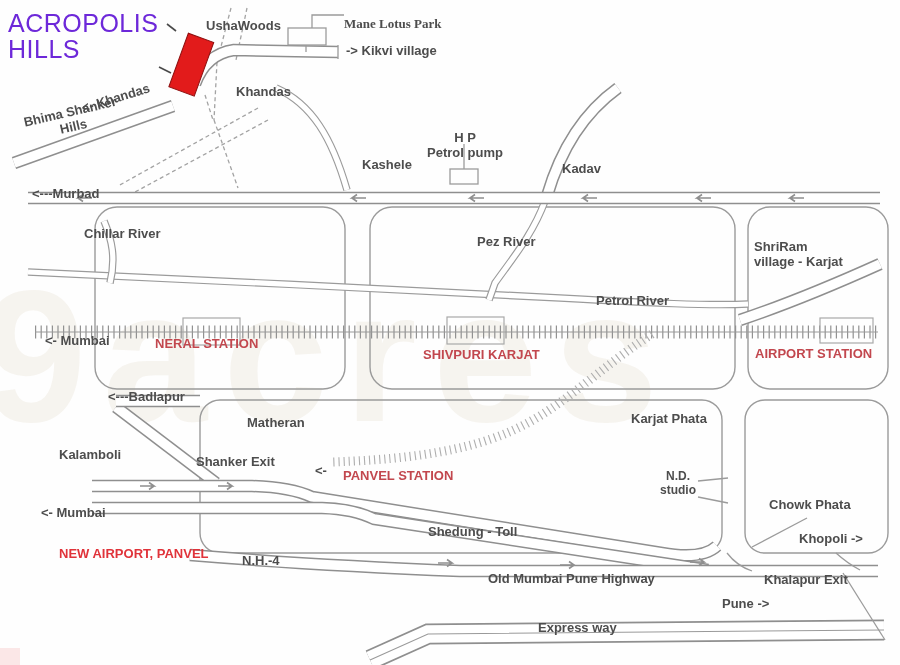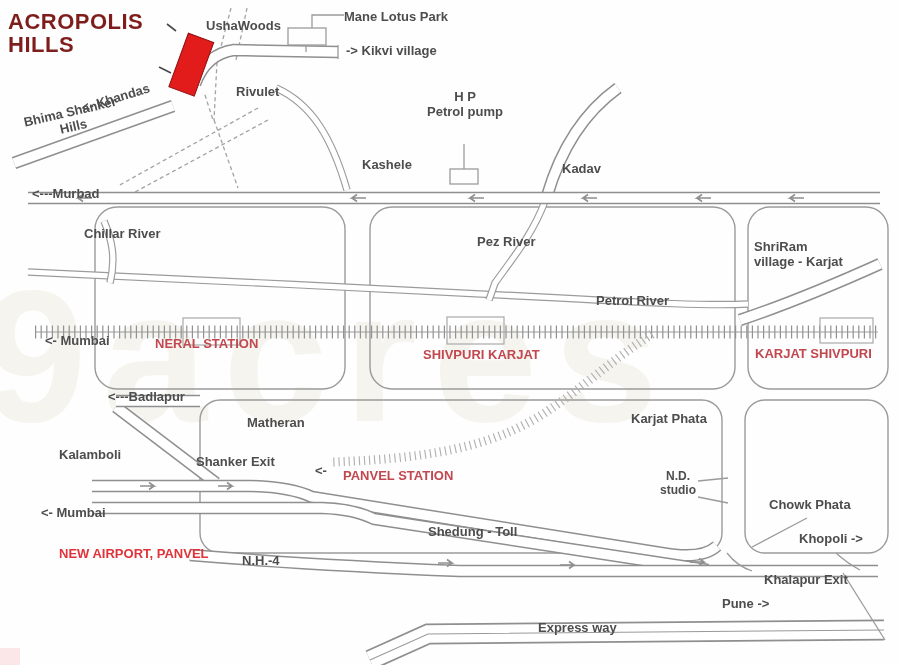--- a/index.html
+++ b/index.html
@@ -7,24 +7,24 @@
          font-family:"Liberation Sans",sans-serif;}
   #watermark{position:absolute;left:-18px;top:248px;font:700 188px "Liberation Sans",sans-serif;
              letter-spacing:16px;color:#f0ece3;opacity:.55;z-index:0;user-select:none;}
   #wm-corner{position:absolute;left:0;top:648px;width:20px;height:17px;background:#fbe7e7;z-index:0;}
   svg{position:absolute;left:0;top:0;z-index:1;}
   .lbl{position:absolute;font:600 13px "Liberation Sans",sans-serif;color:#4d4d4d;
        white-space:nowrap;z-index:3;line-height:1.15;}
   .sm{font-size:12px;}
   .red{color:#c2474e;font-weight:700;}
   .brightred{color:#e0333a;font-weight:700;}
-  .title{font-size:22px;font-weight:700;color:#7f1d1d;line-height:1.05;letter-spacing:.5px;z-index:3;}
+  .title{font-size:25px;font-weight:400;color:#6d28d9;line-height:1.05;letter-spacing:.5px;z-index:3;}
   .rot17{transform:rotate(-17deg);transform-origin:left top;}
   .rot13{transform:rotate(-13deg);transform-origin:left top;text-align:center;width:112px;}
-  .ctr{text-align:center;width:86px;}
+  .ctr{text-align:center;width:86px;margin-top:41px;}
   
   .bl{fill:none;stroke:#9b9b9b;stroke-width:1.4;}
   .ro{fill:none;stroke:#8f8f8f;stroke-width:12.5;}
   .ri{fill:none;stroke:#ffffff;stroke-width:9.5;}
   .so{fill:none;stroke:#9b9b9b;stroke-width:7.5;}
   .si{fill:none;stroke:#ffffff;stroke-width:5.2;}
   .xo{fill:none;stroke:#8f8f8f;stroke-width:21;}
   .xi{fill:none;stroke:#ffffff;stroke-width:17.5;}
   .thin{fill:none;stroke:#9b9b9b;stroke-width:1.3;}
   .dsh{fill:none;stroke:#a3a3a3;stroke-width:1.3;stroke-dasharray:4 3;}
@@ -162,24 +162,24 @@
       <line class="tick" x1="171" y1="73" x2="159" y2="67"></line>
     </g>
   </svg>
 
   <div class="lbl title" style="left:8px;top:10px;">
     <div>ACROPOLIS</div>
     <div>HILLS</div>
   </div>
 
   <div class="lbl" style="left:206px;top:19px;">UshaWoods</div>
-  <div class="lbl" style="left:344px;top:10px;">Mane Lotus Park</div>
+  <div class="lbl" style="left:344px;top:17px;font-family:Liberation Serif, serif;">Mane Lotus Park</div>
   <div class="lbl" style="left:346px;top:44px;text-align:center;">-&gt; Kikvi village</div>
   <div class="lbl rot17" style="left:80px;top:102px;">&lt;- Khandas</div>
-  <div class="lbl" style="left:236px;top:85px;">Rivulet</div>
+  <div class="lbl" style="left:236px;top:85px;">Khandas</div>
   <div class="lbl rot13" style="left:14px;top:118px;">
     <div>Bhima Shanker</div>
     <div>Hills</div>
   </div>
   <div class="lbl" style="left:32px;top:187px;">&lt;---Murbad</div>
   <div class="lbl" style="left:84px;top:227px;">Chillar River</div>
   <div class="lbl" style="left:362px;top:158px;">Kashele</div>
   <div class="lbl ctr" style="left:422px;top:90px;">
     <div>H P</div>
     <div>Petrol pump</div>
@@ -187,35 +187,36 @@
   <div class="lbl" style="left:562px;top:162px;">Kadav</div>
   <div class="lbl" style="left:477px;top:235px;">Pez River</div>
   <div class="lbl" style="left:754px;top:240px;">
     <div>ShriRam</div>
     <div>village - Karjat</div>
   </div>
   <div class="lbl" style="left:596px;top:294px;">Petrol River</div>
   <div class="lbl" style="left:45px;top:334px;">&lt;- Mumbai</div>
   <div class="lbl red" style="left:155px;top:337px;">NERAL STATION</div>
   <div class="lbl red" style="left:423px;top:348px;">SHIVPURI KARJAT</div>
-  <div class="lbl red" style="left:755px;top:347px;">KARJAT SHIVPURI</div>
+  <div class="lbl red" style="left:755px;top:347px;">AIRPORT STATION</div>
   <div class="lbl" style="left:108px;top:390px;">&lt;---Badlapur</div>
   <div class="lbl" style="left:247px;top:416px;">Matheran</div>
   <div class="lbl" style="left:631px;top:412px;">Karjat Phata</div>
   <div class="lbl" style="left:59px;top:448px;">Kalamboli</div>
   <div class="lbl" style="left:196px;top:455px;">Shanker Exit</div>
   <div class="lbl" style="left:315px;top:464px;">&lt;-</div>
   <div class="lbl red" style="left:343px;top:469px;">PANVEL STATION</div>
   <div class="lbl sm" style="left:660px;top:470px;">
     <div style="padding-left:6px;">N.D.</div>
     <div>studio</div>
   </div>
   <div class="lbl" style="left:769px;top:490px;margin-top:8px;">Chowk Phata</div>
   <div class="lbl" style="left:41px;top:506px;">&lt;- Mumbai</div>
   <div class="lbl" style="left:428px;top:525px;">Shedung - Toll</div>
   <div class="lbl" style="left:799px;top:532px;">Khopoli -&gt;</div>
   <div class="lbl brightred" style="left:43px;top:547px;margin-left:16px;">NEW AIRPORT, PANVEL</div>
   <div class="lbl" style="left:242px;top:554px;">N.H.-4</div>
+  <div class="lbl" style="left:488px;top:572px;">Old Mumbai Pune Highway</div>
   <div class="lbl" style="left:764px;top:573px;">Khalapur Exit</div>
   <div class="lbl" style="left:722px;top:597px;">Pune -&gt;</div>
   <div class="lbl" style="left:538px;top:621px;">Express way</div>
 
 </div>
 
 </body></html>

